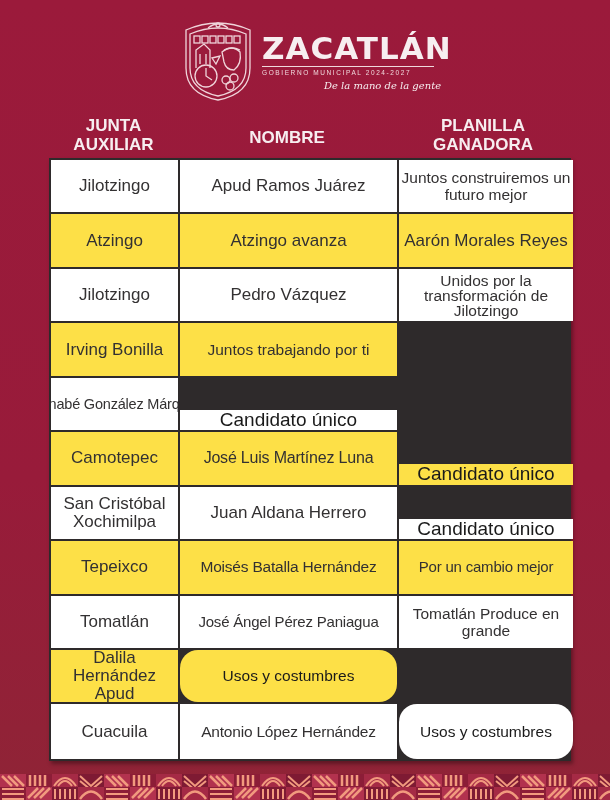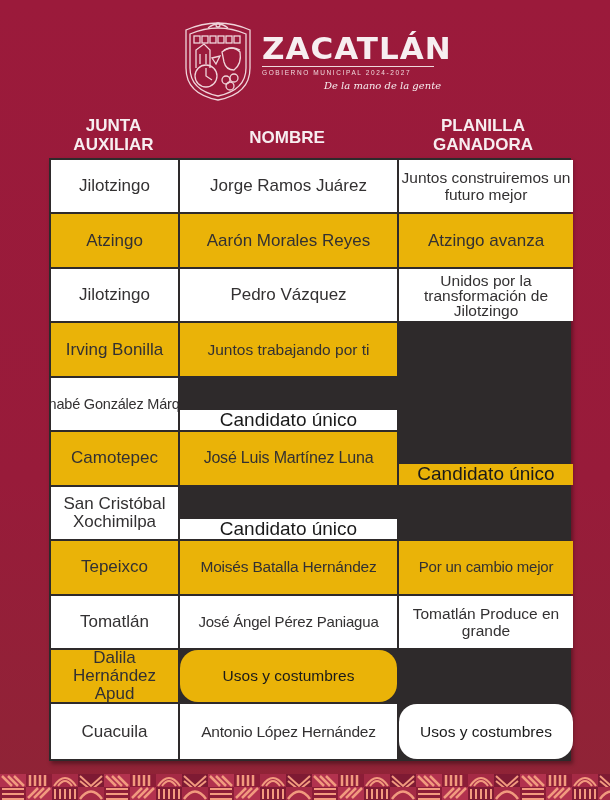--- a/index.html
+++ b/index.html
@@ -62,21 +62,21 @@
       border-bottom: 2px solid #2e2a2b;
     }
     .row:last-child { border-bottom: none; }
     .cell {
       display: flex; align-items: center; justify-content: center;
       text-align: center; color: #333132;
       font-size: 17px; line-height: 18px; padding: 0 2px;
       overflow: hidden; white-space: normal;
     }
     .row.odd .cell { background: #ffffff; }
-    .row.even .cell { background: #eab308; }
+    .row.even .cell { background: #fde047; }
     .cell.small { font-size: 15.5px; line-height: 17px; }
     .cell.tight { font-size: 16px; letter-spacing: -0.2px; white-space: nowrap; }
     .cell.big { font-size: 19px; color: #1a1a1a; margin-top: 32px; }
     .cell.usos { font-size: 15.5px; color: #1a1a1a; border-radius: 18px; }
 
     
     .band {
       position: absolute; left: 0; top: 774px; width: 610px; height: 26px;
       background:
         repeating-linear-gradient(90deg, rgba(240,150,120,0.85) 0 3px, transparent 3px 6px),
@@ -122,27 +122,27 @@
     </div>
   </div>
 
   <div class="col-header ch-2">NOMBRE</div>
   <div class="col-header ch-1">JUNTA AUXILIAR</div>
   <div class="col-header ch-3">PLANILLA GANADORA</div>
 
   <div class="table">
     <div class="row odd">
       <div class="cell">Jilotzingo</div>
-      <div class="cell">Jorge Ramos Juárez</div>
+      <div class="cell">Apud Ramos Juárez</div>
       <div class="cell small">Juntos construiremos un futuro mejor</div>
     </div>
     <div class="row even">
       <div class="cell">Atzingo</div>
+      <div class="cell">Atzingo avanza</div>
       <div class="cell">Aarón Morales Reyes</div>
-      <div class="cell">Atzingo avanza</div>
     </div>
     <div class="row odd">
       <div class="cell">Jilotzingo</div>
       <div class="cell">Pedro Vázquez</div>
       <div class="cell small" style="line-height:15px">Unidos por la transformación de Jilotzingo</div>
     </div>
     <div class="row even">
       <div class="cell">Irving Bonilla</div>
       <div class="cell small">Juntos trabajando por ti</div>
     </div>
@@ -150,20 +150,21 @@
       <div class="cell tight" style="font-size:14.5px">Bernabé González Márquez</div>
       <div class="cell big">Candidato único</div>
     </div>
     <div class="row even">
       <div class="cell">Camotepec</div>
       <div class="cell tight">José Luis Martínez Luna</div>
       <div class="cell big">Candidato único</div>
     </div>
     <div class="row odd">
       <div class="cell">San Cristóbal Xochimilpa</div>
+      <div class="cell">Juan Aldana Herrero</div>
       <div class="cell big">Candidato único</div>
     </div>
     <div class="row even">
       <div class="cell">Tepeixco</div>
       <div class="cell tight" style="font-size:15.5px">Moisés Batalla Hernández</div>
       <div class="cell tight" style="font-size:15px">Por un cambio mejor</div>
     </div>
     <div class="row odd">
       <div class="cell">Tomatlán</div>
       <div class="cell tight" style="font-size:15px">José Ángel Pérez Paniagua</div>

